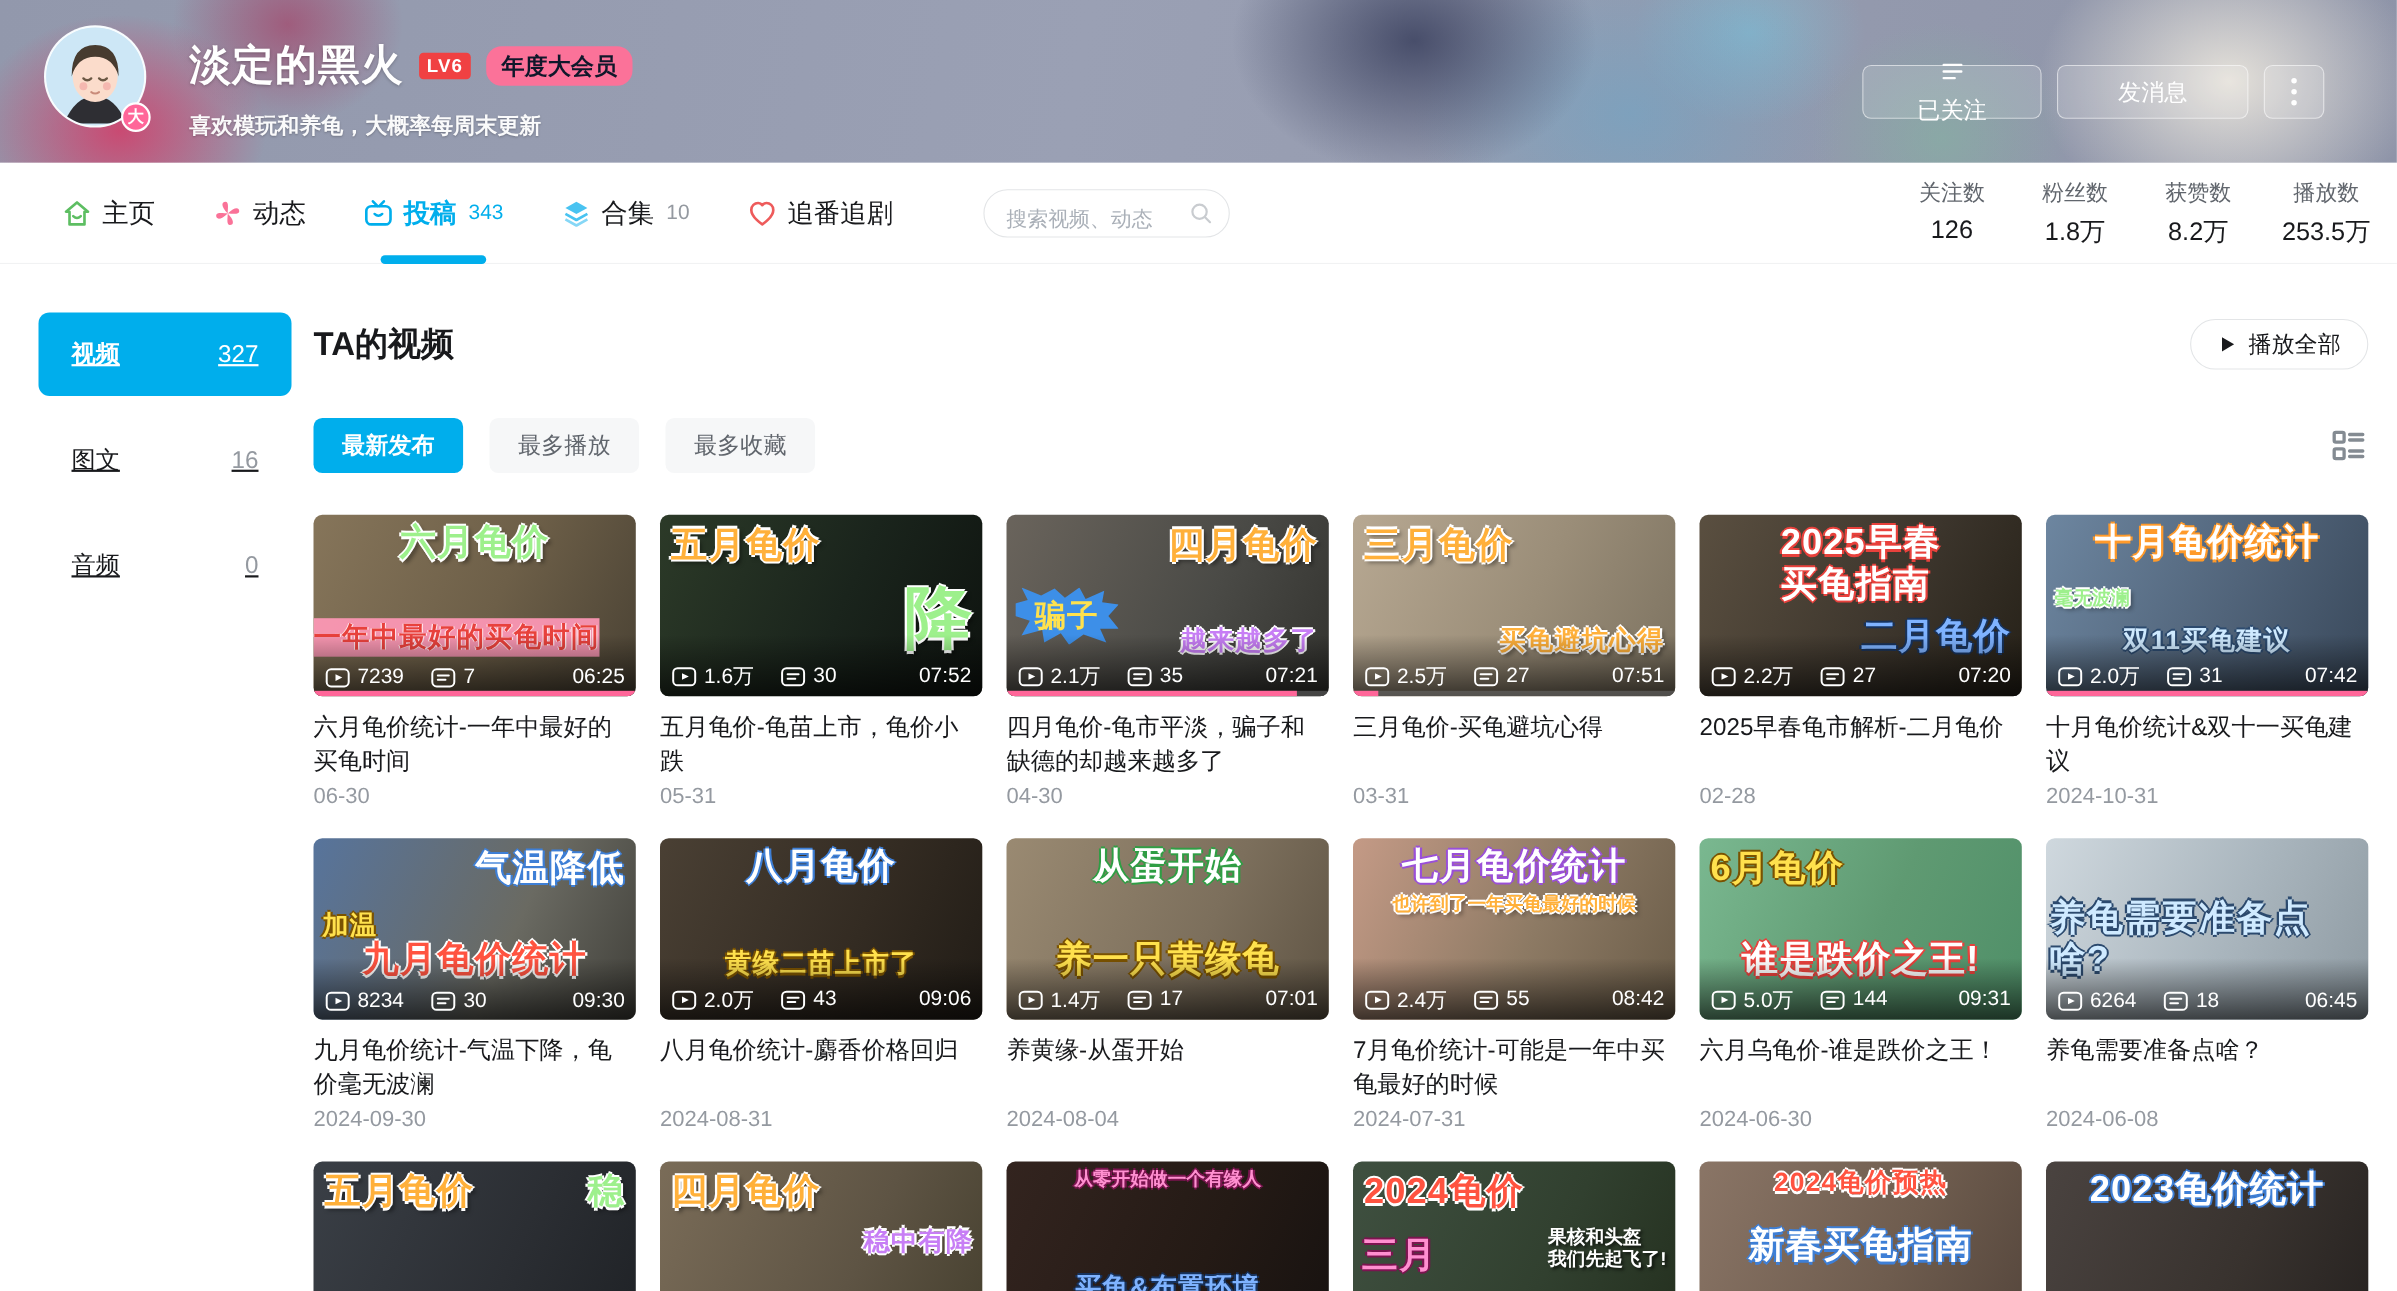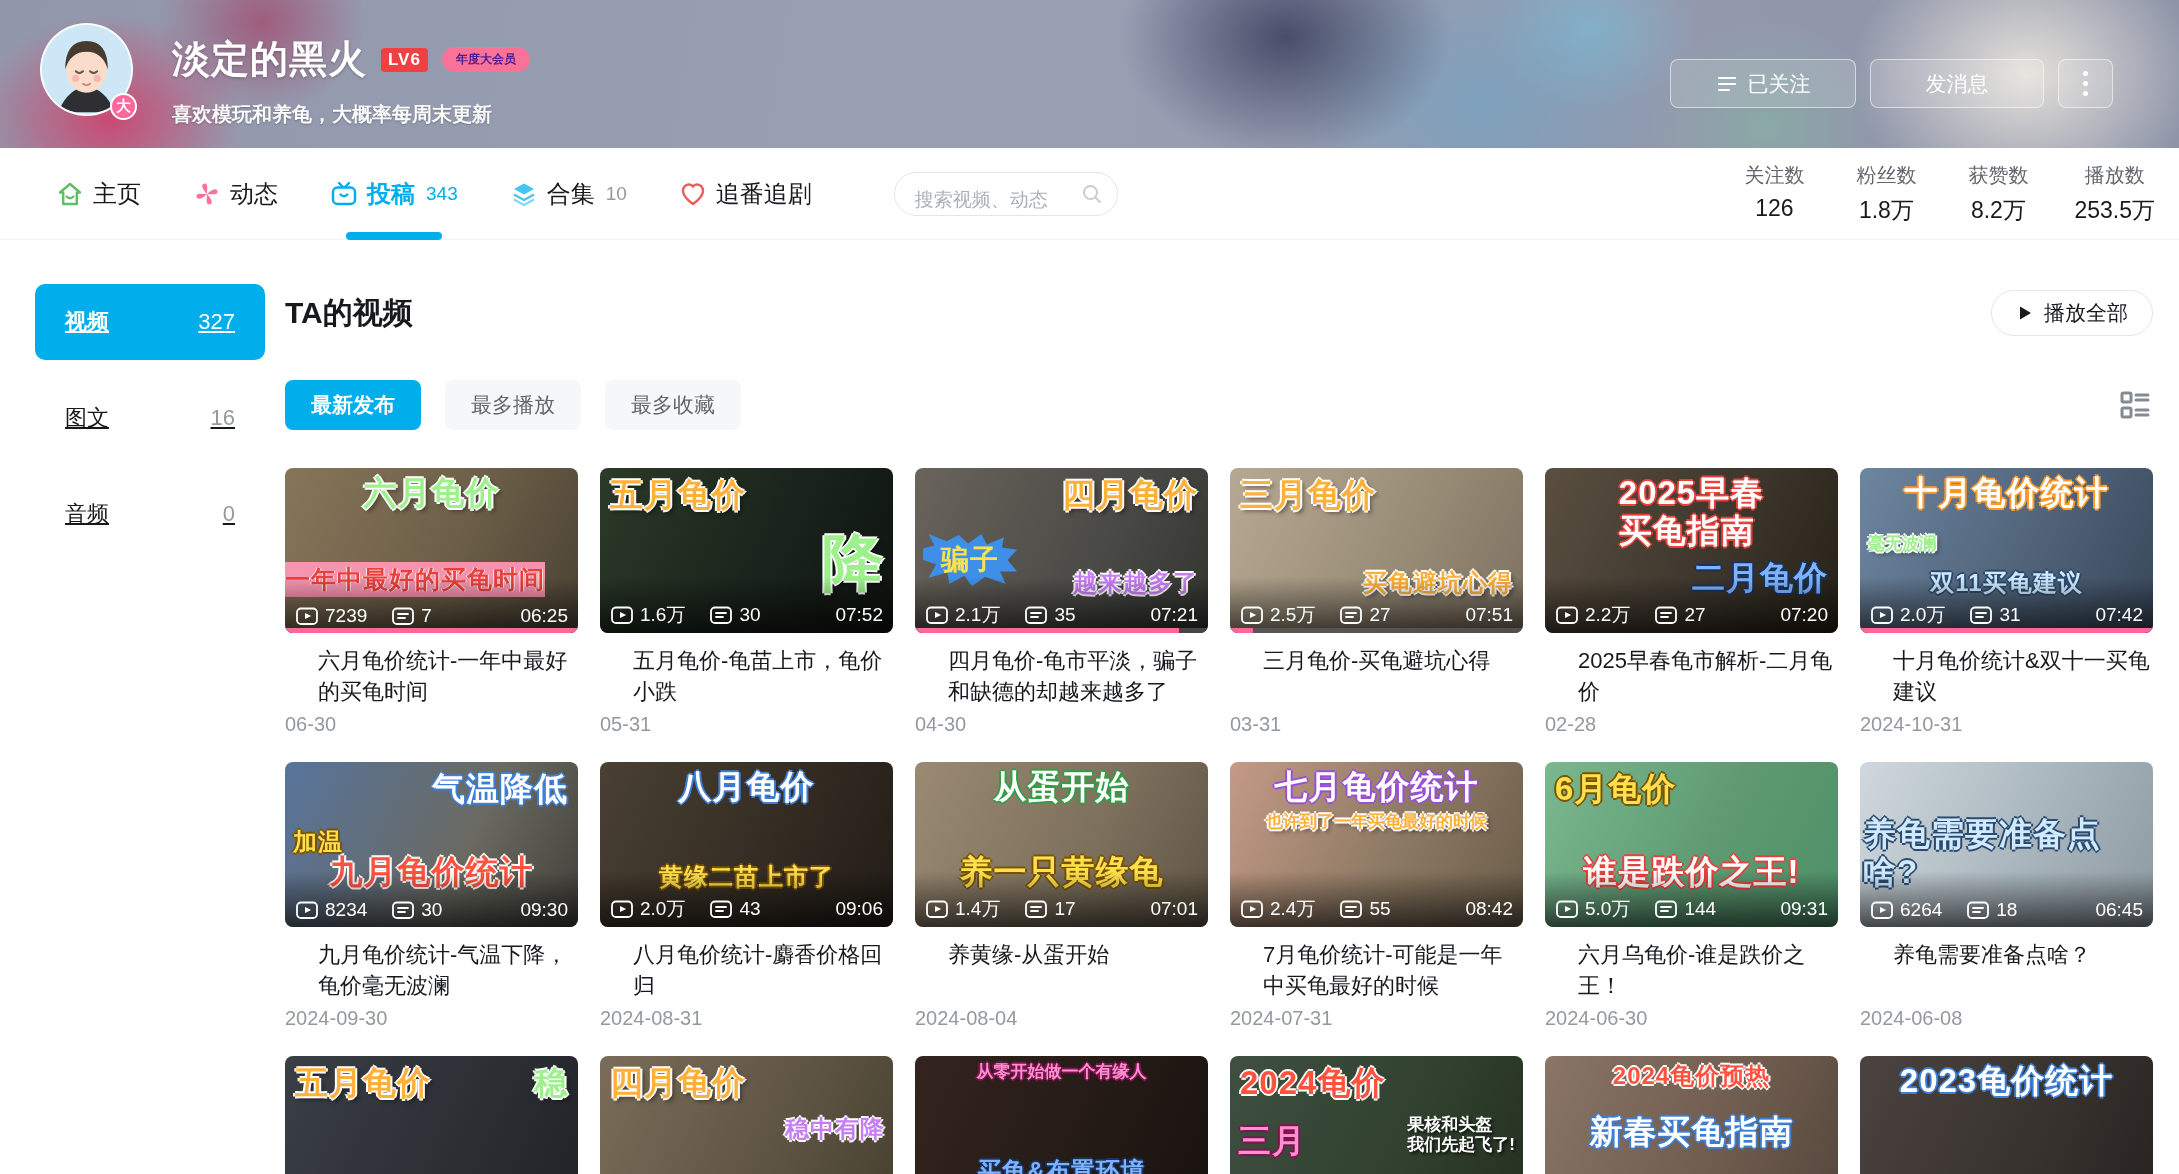--- a/index.html
+++ b/index.html
@@ -33,31 +33,31 @@
     display:flex;align-items:center;justify-content:center;box-sizing:border-box;
   }
   .user-block{position:absolute;left:172px;top:34px;}
   .user-row{display:flex;align-items:center;gap:14px;}
   .username{font-size:38px;font-weight:600;color:#fff;text-shadow:0 1px 3px rgba(0,0,0,.25);letter-spacing:1px;}
   .lv-badge{
     background:#f04142;color:#fff;font-size:17px;font-weight:800;
     padding:2px 7px;border-radius:4px;letter-spacing:1px;
   }
   .vip-badge{
-    background:#fb7299;color:#4c1d95;font-size:12px;font-weight:600;
+    background:#fb7299;color:#0f172a;font-size:21px;font-weight:600;
     padding:4px 14px;border-radius:14px;
   }
   .bio{margin-top:16px;color:rgba(255,255,255,.96);font-size:20px;font-weight:600;text-shadow:0 1px 2px rgba(0,0,0,.25);}
   .banner-actions{position:absolute;right:66px;top:59px;display:flex;gap:14px;align-items:center;}
   .hbtn{
     height:49px;border-radius:8px;border:1px solid rgba(255,255,255,.55);
     background:rgba(255,255,255,.14);color:#fff;font-size:21px;
     display:flex;align-items:center;justify-content:center;gap:10px;box-sizing:border-box;cursor:pointer;
   }
-  .hbtn.follow{width:186px;}
+  .hbtn.follow{width:163px;flex-direction:column;}
   .hbtn.message{width:174px;}
   .hbtn.more{width:55px;}
   .dots{display:flex;flex-direction:column;gap:5px;}
   .dots i{width:5px;height:5px;border-radius:50%;background:#fff;display:block;}
   
   .navbar{
     height:92px;background:#fff;display:flex;align-items:center;
     padding:0 24px 0 56px;box-sizing:border-box;border-bottom:1px solid #f1f2f3;position:relative;
   }
   .nav-left{display:flex;align-items:center;gap:52px;}
@@ -120,21 +120,21 @@
     position:absolute;left:0;right:0;bottom:5px;display:flex;align-items:center;
     padding:0 10px;color:#fff;font-size:19px;gap:6px;
   }
   .vstats .vicon{width:24px;height:24px;display:flex;flex:0 0 24px;}
   .vstats .gap{width:12px;}
   .vdur{margin-left:auto;}
   .prog{position:absolute;left:0;right:0;bottom:0;height:5px;background:rgba(110,110,110,.55);}
   .prog i{display:block;height:100%;background:#ff6699;}
   .vtitle{
     margin-top:12px;font-size:22px;line-height:31px;height:62px;color:#18191c;
-    overflow:hidden;display:-webkit-box;margin-left:33px;-webkit-line-clamp:2;-webkit-box-orient:vertical;
+    overflow:hidden;display:-webkit-box;-webkit-line-clamp:2;-webkit-box-orient:vertical;
   }
   .vdate{margin-top:6px;font-size:20px;color:#9499a0;}
   
   .ot{position:absolute;font-weight:900;font-size:24px;line-height:1.15;white-space:pre-line;letter-spacing:1px;}
   .big{font-size:33px;}
   .huge{font-size:62px;}
   .sm{font-size:17px;letter-spacing:0;}
   .c-green{color:#9df08c;text-shadow:-2px 0 #fff,2px 0 #fff,0 -2px #fff,0 2px #fff,3px 3px 4px rgba(0,0,0,.45);}
   .c-orange{color:#ffb03a;text-shadow:-2px 0 #fff,2px 0 #fff,0 -2px #fff,0 2px #fff,3px 3px 4px rgba(0,0,0,.5);}
   .c-red{color:#ff5340;text-shadow:-2px 0 #fff,2px 0 #fff,0 -2px #fff,0 2px #fff;}

